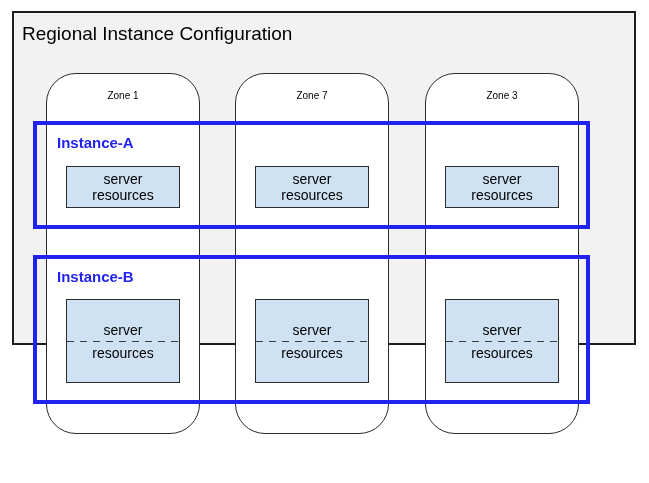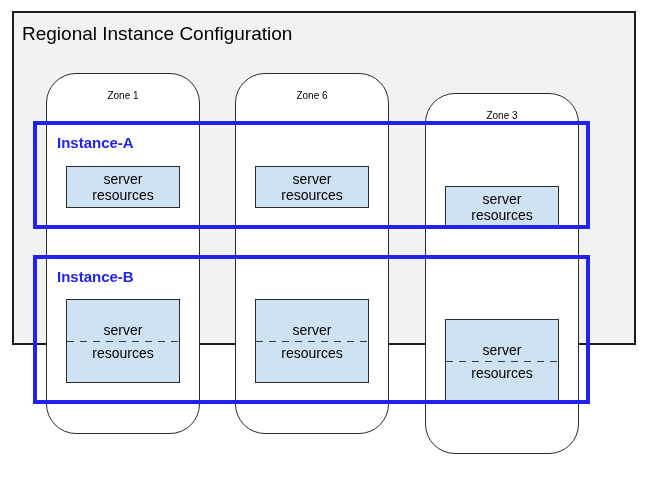--- a/index.html
+++ b/index.html
@@ -41,21 +41,21 @@
     position:absolute;
     top:60px;
     width:154px;height:361px;
     box-sizing:border-box;
     background:var(--zone-fill);
     border:1px solid var(--zone-border);
     border-radius:30px;
   }
   .zone-1{left:32px;}
   .zone-2{left:221px;}
-  .zone-3{left:411px;margin-top:20px;}
+  .zone-3{left:411px;}
   .zone-label{
     margin-top:13px;
     text-align:center;
     font-size:10px;
     line-height:18px;
   }
   .res-box{
     position:absolute;
     left:19px;
     width:114px;
@@ -115,21 +115,21 @@
         <span class="res-line">resources</span>
       </div>
       <div class="res-box res-split">
         <span class="res-line">server</span>
         <div class="dash-divider"></div>
         <span class="res-line">resources</span>
       </div>
     </div>
 
     <div class="zone zone-2">
-      <div class="zone-label">Zone 6</div>
+      <div class="zone-label">Zone 7</div>
       <div class="res-box res-plain">
         <span class="res-line">server</span>
         <span class="res-line">resources</span>
       </div>
       <div class="res-box res-split">
         <span class="res-line">server</span>
         <div class="dash-divider"></div>
         <span class="res-line">resources</span>
       </div>
     </div>

